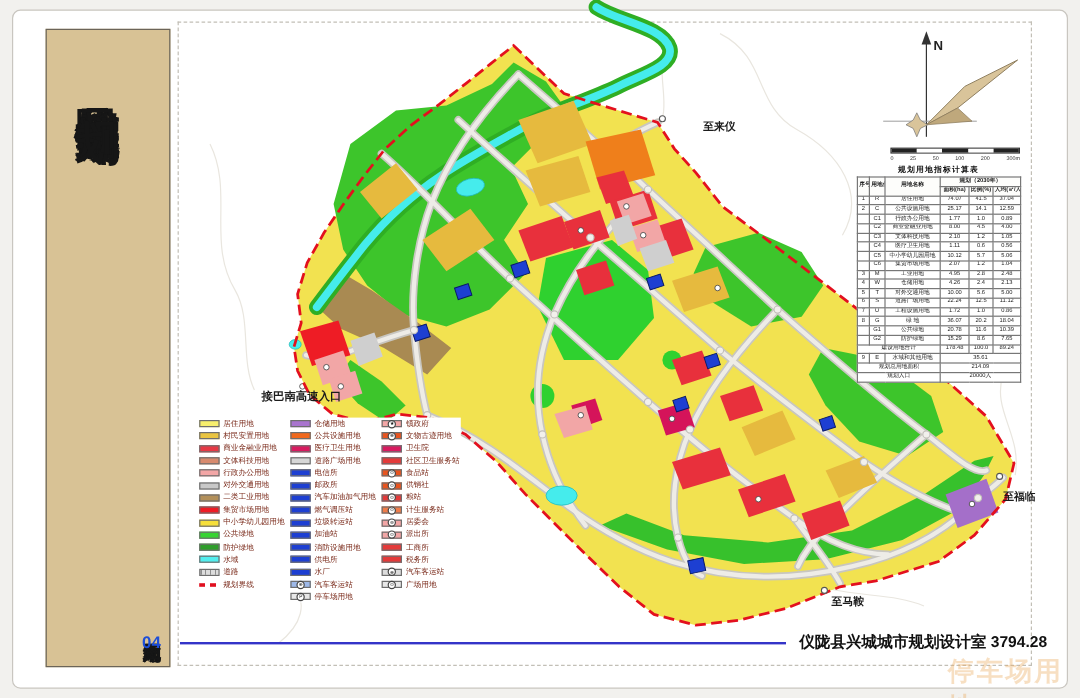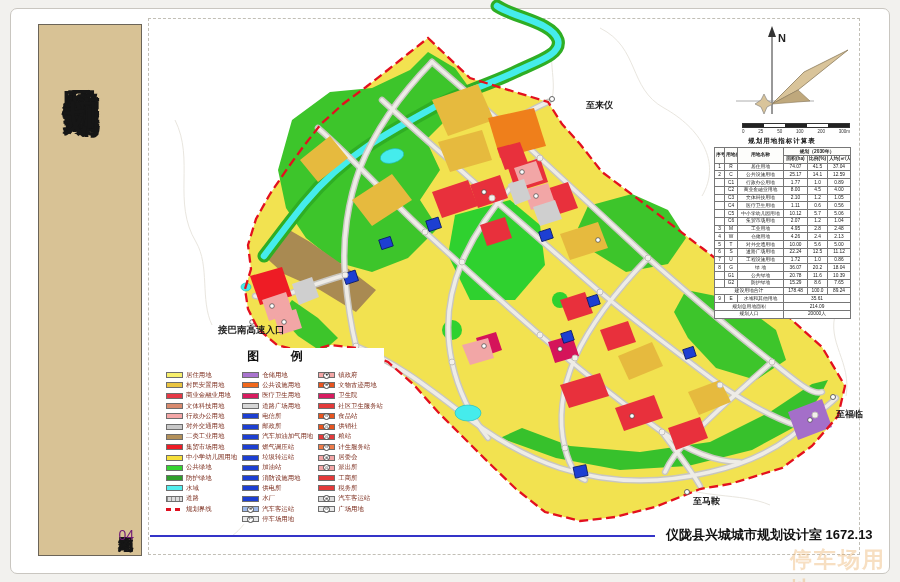--- a/index.html
+++ b/index.html
@@ -9,21 +9,21 @@
          border:1px solid #c9c6c0;border-radius:7px;}
   .sheet-frame{position:absolute;left:148px;top:18px;width:710px;height:535px;
          border:1px dashed #c2bfb6;}
   
   .sidebar{position:absolute;left:38px;top:24px;width:102px;height:530px;
            background:#d8c295;border:1px solid #6b6458;}
   .sb-title{position:absolute;left:24px;top:34px;writing-mode:vertical-rl;text-orientation:upright;
             font-size:37px;font-weight:600;color:#161616;line-height:1;letter-spacing:1px;}
   .sb-sub{position:absolute;right:7px;bottom:12px;display:flex;flex-direction:column;align-items:center;}
   .sb-sub-text{writing-mode:vertical-rl;text-orientation:upright;font-size:15px;font-weight:600;color:#161616;line-height:1;}
-  .sb-sub-num{font-size:14px;font-weight:400;color:#701a75;margin-top:2px;}
+  .sb-sub-num{font-size:14px;font-weight:700;color:#1d4ed8;margin-top:2px;}
   
   svg.mapsvg{position:absolute;left:0;top:0;}
   .map-label{position:absolute;color:#1c1c1c;font-weight:600;white-space:nowrap;}
   
   .legend{position:absolute;left:166px;top:348px;width:218px;background:#fff;}
   .leg-title{text-align:center;font-size:12px;font-weight:700;letter-spacing:14px;
              padding-left:14px;color:#111;margin-bottom:5px;}
   #leg-cols{display:flex;gap:5px;}
   .leg-col{display:flex;flex-direction:column;flex:1;}
   .leg-item{display:flex;align-items:center;gap:3px;height:10.3px;}
@@ -441,21 +441,20 @@
         </tr>
         <tr>
           <td colspan="3" rowspan="1">规划人口</td>
           <td colspan="3" rowspan="1">20000人</td>
         </tr>
       </tbody>
   </table>
 </div>
 
 <div class="legend">
-  <div class="leg-title">图 例</div>
   <div id="leg-cols">
       <div class="leg-col">
         <div class="leg-item">
           <span class="sw" style="background: rgb(247, 239, 109);"></span>
           <span class="ll">居住用地</span>
         </div>
         <div class="leg-item">
           <span class="sw" style="background: rgb(233, 196, 65);"></span>
           <span class="ll">村民安置用地</span>
         </div>
@@ -649,21 +648,21 @@
           <span class="sw" style="background: rgb(232, 232, 232);">
             <span class="sy">⊙</span>
           </span>
           <span class="ll">广场用地</span>
         </div>
       </div>
     </div>
 </div>
 
 <div class="footer-line"></div>
-<div class="credit">仪陇县兴城城市规划设计室  1672.13</div>
+<div class="credit">仪陇县兴城城市规划设计室  3794.28</div>
 <div class="watermark">停车场用地</div>
 
 <div id="label-layer">
     <div class="map-label" style="left: 562px; top: 99px; font-size: 9px; margin-left: 24px;">至来仪</div>
     <div class="map-label" style="left: 202px; top: 324px; font-size: 9.5px; margin-left: 16px;">接巴南高速入口</div>
     <div class="map-label" style="left: 693px; top: 495px; font-size: 9px;">至马鞍</div>
     <div class="map-label" style="left: 836px; top: 408px; font-size: 9px;">至福临</div>
   </div>
 
 </body></html>

